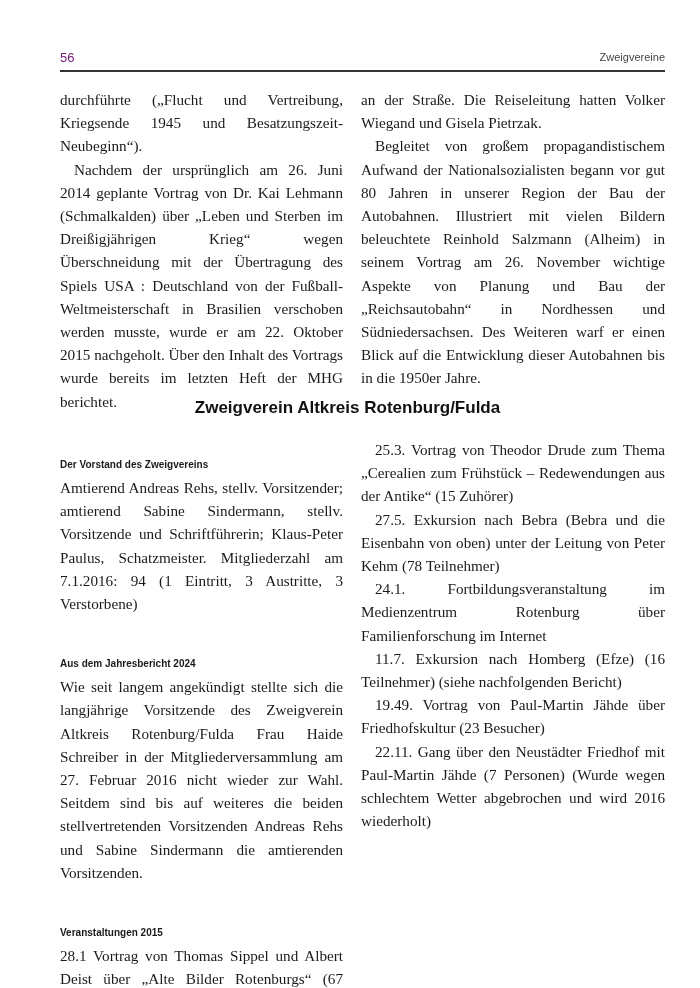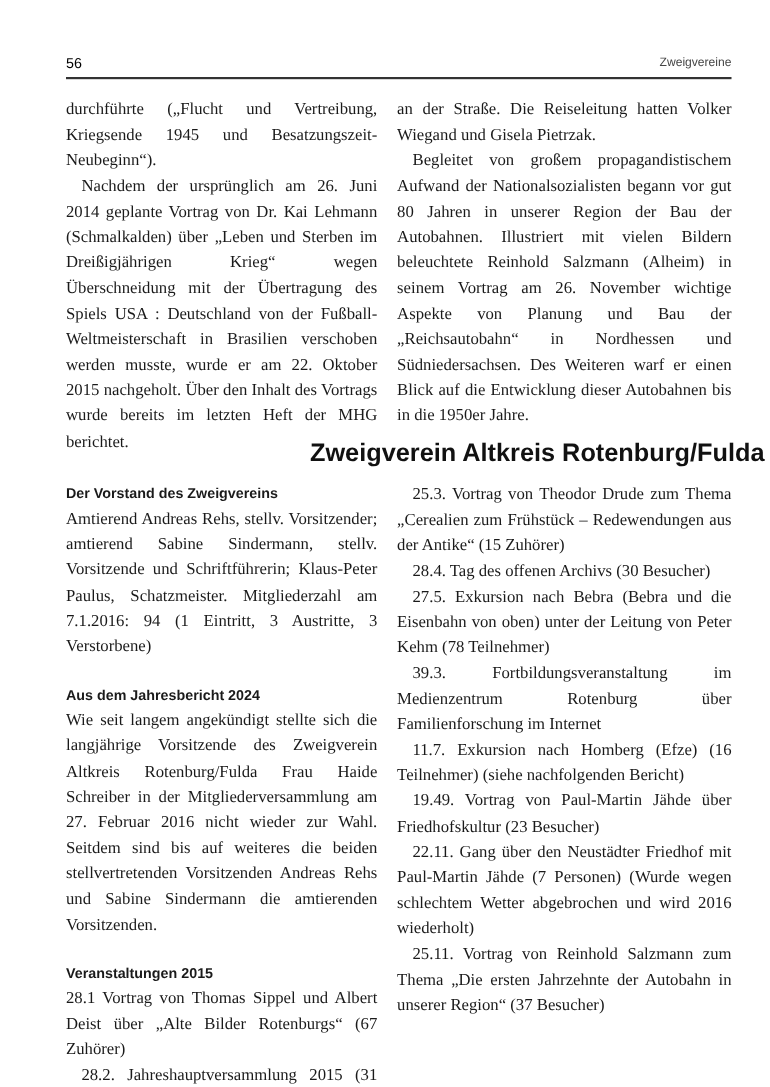--- a/index.html
+++ b/index.html
@@ -1,29 +1,29 @@
 <!DOCTYPE html>
 <html><head>
 <meta charset="utf-8">
 <style>
   html, body { margin:0; padding:0; background:#ffffff; }
   body { width:700px; height:988px; position:relative; overflow:hidden; color:#1a1a1a; }
   .header { position:absolute; left:60px; top:50px; width:605px; height:20px; }
-  .page-num { position:absolute; left:0; top:0; font-family:"Liberation Sans", sans-serif; font-size:13px; color:#000000; }
+  .page-num { position:absolute; left:0; top:0; font-family:"Liberation Sans", sans-serif; font-size:13px; color:#701a75; }
   .running-title { position:absolute; left:0; right:0; top:1px; text-align:right; font-family:"Liberation Sans", sans-serif; font-size:11px; color:#444; }
   .rule { position:absolute; left:60px; top:70px; width:605px; height:1.5px; background:#333; }
   .col { position:absolute; font-family:"Liberation Serif", serif; font-size:15.2px; line-height:23.2px; text-align:justify; color:#1a1a1a; }
   .col p { margin:0; hyphens:manual; }
   .indent { text-indent:14px; }
   .c-left-top { left:60px; top:88px; width:283px; }
   .c-right-top { left:361px; top:88px; width:304px; }
-  .section-title { position:absolute; left:0; width:695px; top:398px; text-align:right; font-family:"Liberation Sans", sans-serif; font-weight:bold; font-size:23px; color:#111; }
+  .section-title { position:absolute; left:0; width:695px; top:398px; text-align:center; font-family:"Liberation Sans", sans-serif; font-weight:bold; font-size:17px; color:#111; }
   .c-left-bot { left:60px; top:438px; width:283px; }
   .c-right-bot { left:361px; top:438px; width:304px; }
-  .subhead { font-family:"Liberation Sans", sans-serif; font-weight:bold; font-size:13px; line-height:22px; margin-top:0; color:#1a1a1a; }
+  .subhead { font-family:"Liberation Sans", sans-serif; font-weight:bold; font-size:10px; line-height:22px; margin-top:16px; color:#1a1a1a; }
   .gap { height:22px; }
 </style>
 </head>
 <body>
 
 <div class="header">
   <span class="page-num">56</span>
   <div class="running-title">Zweigvereine</div>
 </div>
 <div class="rule"></div>
@@ -47,20 +47,18 @@
   <div class="subhead">Aus dem Jahresbericht 2024</div>
   <p>Wie seit langem angekündigt stellte sich die langjährige Vorsitzende des Zweigverein Altkreis Rotenburg/Fulda Frau Haide Schreiber in der Mitgliederversammlung am 27. Februar 2016 nicht wieder zur Wahl. Seitdem sind bis auf weiteres die beiden stellvertretenden Vorsitzenden Andreas Rehs und Sabine Sindermann die amtierenden Vorsitzenden.</p>
   <div class="gap"></div>
   <div class="subhead">Veranstaltungen 2015</div>
   <p>28.1 Vortrag von Thomas Sippel und Albert Deist über „Alte Bilder Rotenburgs“ (67 Zuhörer)</p>
   <p class="indent">28.2. Jahreshauptversammlung 2015 (31 Teilnehmer)</p>
 </div>
 
 <div class="col c-right-bot">
   <p class="indent">25.3. Vortrag von Theodor Drude zum Thema „Cerealien zum Frühstück – Redewendungen aus der Antike“ (15 Zuhörer)</p>
-  <p class="indent">28.4. Tag des offenen Archivs (30 Besucher)</p>
   <p class="indent">27.5. Exkursion nach Bebra (Bebra und die Eisenbahn von oben) unter der Leitung von Peter Kehm (78 Teilnehmer)</p>
-  <p class="indent">39.3. Fortbildungsveranstaltung im Medienzentrum Rotenburg über Familienforschung im Internet</p>
+  <p class="indent">24.1. Fortbildungsveranstaltung im Medienzentrum Rotenburg über Familienforschung im Internet</p>
   <p class="indent">11.7. Exkursion nach Homberg (Efze) (16 Teilnehmer) (siehe nachfolgenden Bericht)</p>
   <p class="indent">19.49. Vortrag von Paul-Martin Jähde über Friedhofskultur (23 Besucher)</p>
   <p class="indent">22.11. Gang über den Neustädter Friedhof mit Paul-Martin Jähde (7 Personen) (Wurde wegen schlechtem Wetter abgebrochen und wird 2016 wiederholt)</p>
-  <p class="indent">25.11. Vortrag von Reinhold Salzmann zum Thema „Die ersten Jahrzehnte der Autobahn in unserer Region“ (37 Besucher)</p>
 </div>
 
 </body></html>

